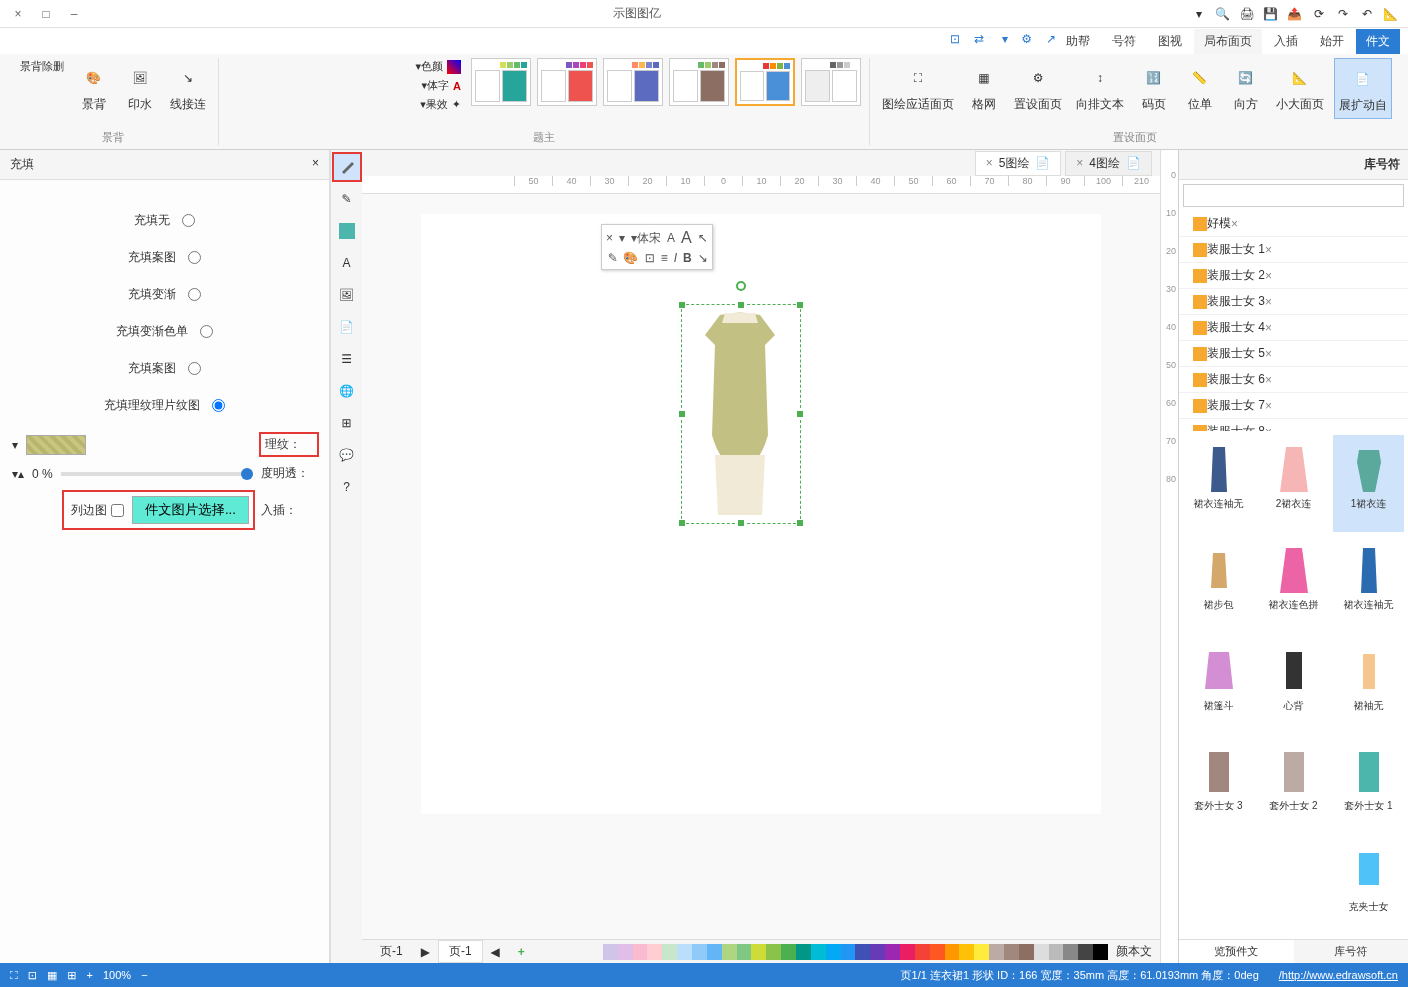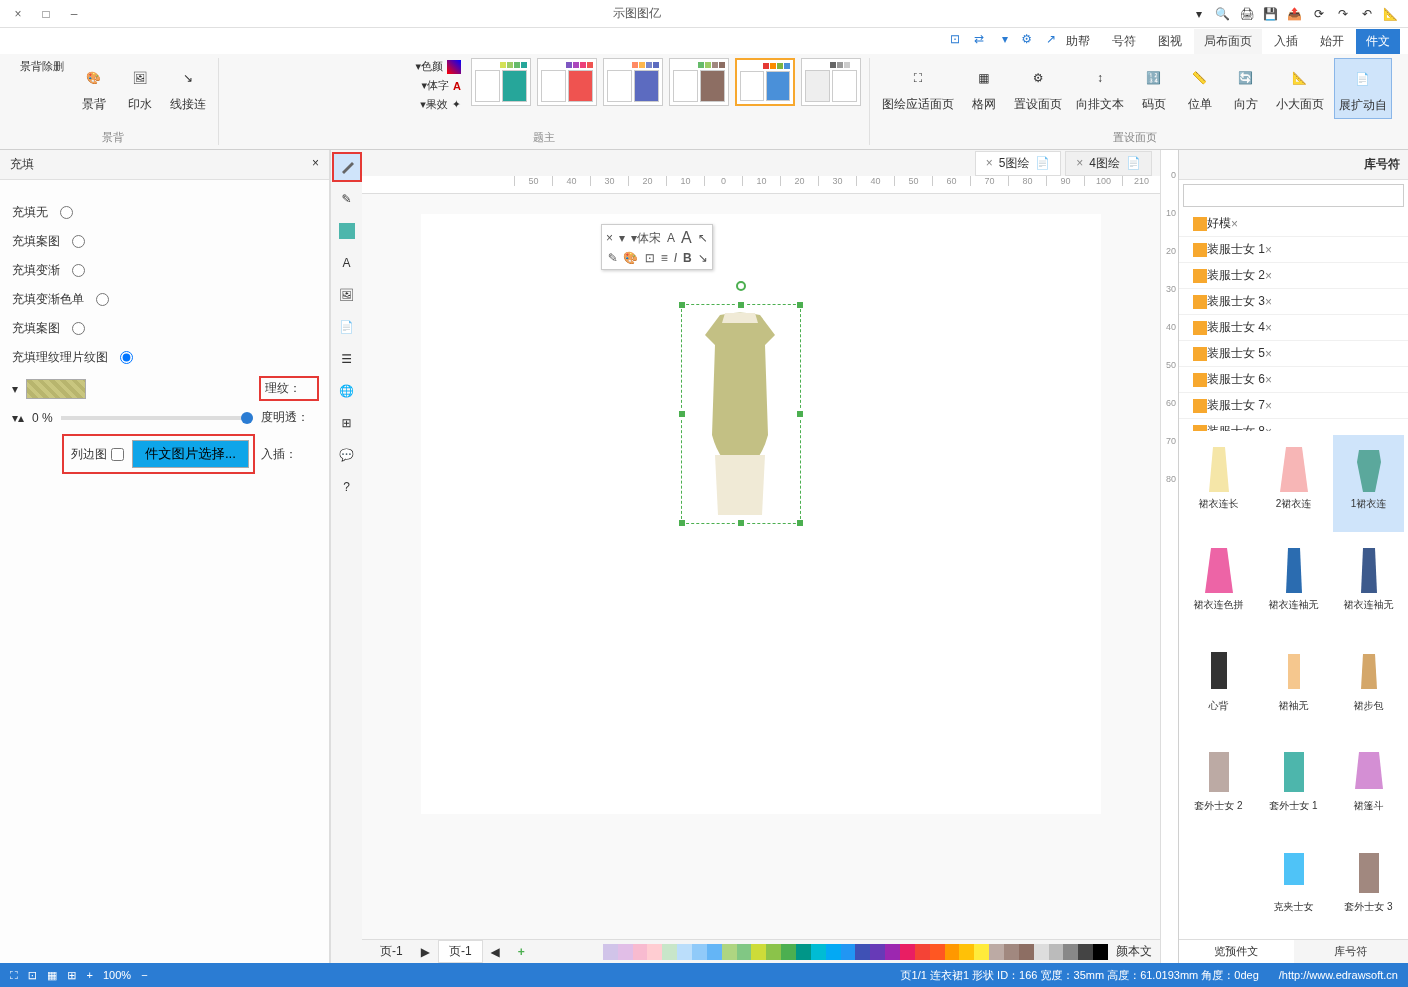--- a/index.html
+++ b/index.html
@@ -71,33 +71,33 @@
 .page-tabs .pt.active{background:#fff;border:1px solid #ddd;}
 .color-strip{height:16px;display:flex;padding:0 0 0 60px;}
 .color-strip i{flex:1;}
 .toolstrip{width:32px;background:#f5f5f5;border-left:1px solid #ddd;display:flex;flex-direction:column;align-items:center;padding:4px 0;gap:6px;}
 .toolstrip .tb{width:26px;height:26px;display:flex;align-items:center;justify-content:center;cursor:pointer;}
 .toolstrip .tb.hl{outline:2px solid #e53935;}
 .toolstrip .tb.sel{background:#cfe4fa;}
 .props-panel{width:330px;background:#fdfdfd;border-right:1px solid #ddd;display:flex;flex-direction:column;}
 .props-panel .phdr{display:flex;justify-content:space-between;padding:6px 10px;background:#f5f5f5;border-bottom:1px solid #e0e0e0;}
 .props-panel .pbody{padding:12px;direction:rtl;}
-.radio-row{display:flex;align-items:center;gap:8px;margin:12px 0;justify-content:flex-end;}
+.radio-row{display:flex;align-items:center;gap:8px;margin:20px 0;justify-content:center;}
 .radio-row input{margin-left:4px;}
 .prop-row{display:flex;align-items:center;gap:8px;margin:10px 0;justify-content:flex-start;}
 .prop-row label{min-width:56px;text-align:left;}
 .prop-row.hl label{outline:2px solid #e53935;padding:2px 4px;}
 .texture-sw{width:60px;height:20px;background:repeating-linear-gradient(45deg,#c9c67f,#c9c67f 4px,#b8b56e 4px,#b8b56e 8px);border:1px solid #aaa;}
 .slider{flex:1;height:4px;background:#ddd;position:relative;}
 .slider .knob{position:absolute;width:12px;height:12px;background:#2b7cd3;border-radius:50%;top:-4px;right:0;}
-.btn{padding:4px 12px;border:1px solid #aaa;background:#0ea5e9;cursor:pointer;}
+.btn{padding:4px 12px;border:1px solid #aaa;background:#5eead4;cursor:pointer;}
 .hl-group{outline:2px solid #e53935;padding:4px;display:flex;gap:8px;}
 .statusbar{position:absolute;bottom:0;left:0;right:0;height:24px;background:#2b7cd3;color:#fff;display:flex;align-items:center;padding:0 10px;font-size:11px;}
 .statusbar .sr{margin-right:auto;display:flex;gap:10px;align-items:center;}
-.statusbar a{color:#fff;}
+.statusbar a{color:#fff;text-decoration:underline;}
 .vruler{width:18px;background:#fff;border-left:1px solid #ddd;position:relative;}
 .vruler .vt{position:absolute;font-size:9px;color:#999;right:2px;}
 svg{display:block;}
 </style>
 </head>
 <body>
 
 <div class="titlebar">
   <div class="qat">
     <span>📐</span>
@@ -360,28 +360,20 @@
           </div>
           <div class="slbl">1裙衣连</div>
         </div>
       <div class="shape-cell">
           <div class="sico">
             <svg width="40" height="50">
               <path d="M12 5 L28 5 L34 50 L6 50 Z" fill="#f7b6b6"></path>
             </svg>
           </div>
           <div class="slbl">2裙衣连</div>
-        </div>
-      <div class="shape-cell">
-          <div class="sico">
-            <svg width="40" height="50">
-              <path d="M14 5 L26 5 L30 50 L10 50 Z" fill="#f5e6a8"></path>
-            </svg>
-          </div>
-          <div class="slbl">裙衣连长</div>
         </div>
       <div class="shape-cell">
           <div class="sico">
             <svg width="40" height="50">
               <path d="M14 5 L26 5 L28 50 L12 50 Z" fill="#3d5a8c"></path>
             </svg>
           </div>
           <div class="slbl">裙衣连袖无</div>
         </div>
       <div class="shape-cell">

